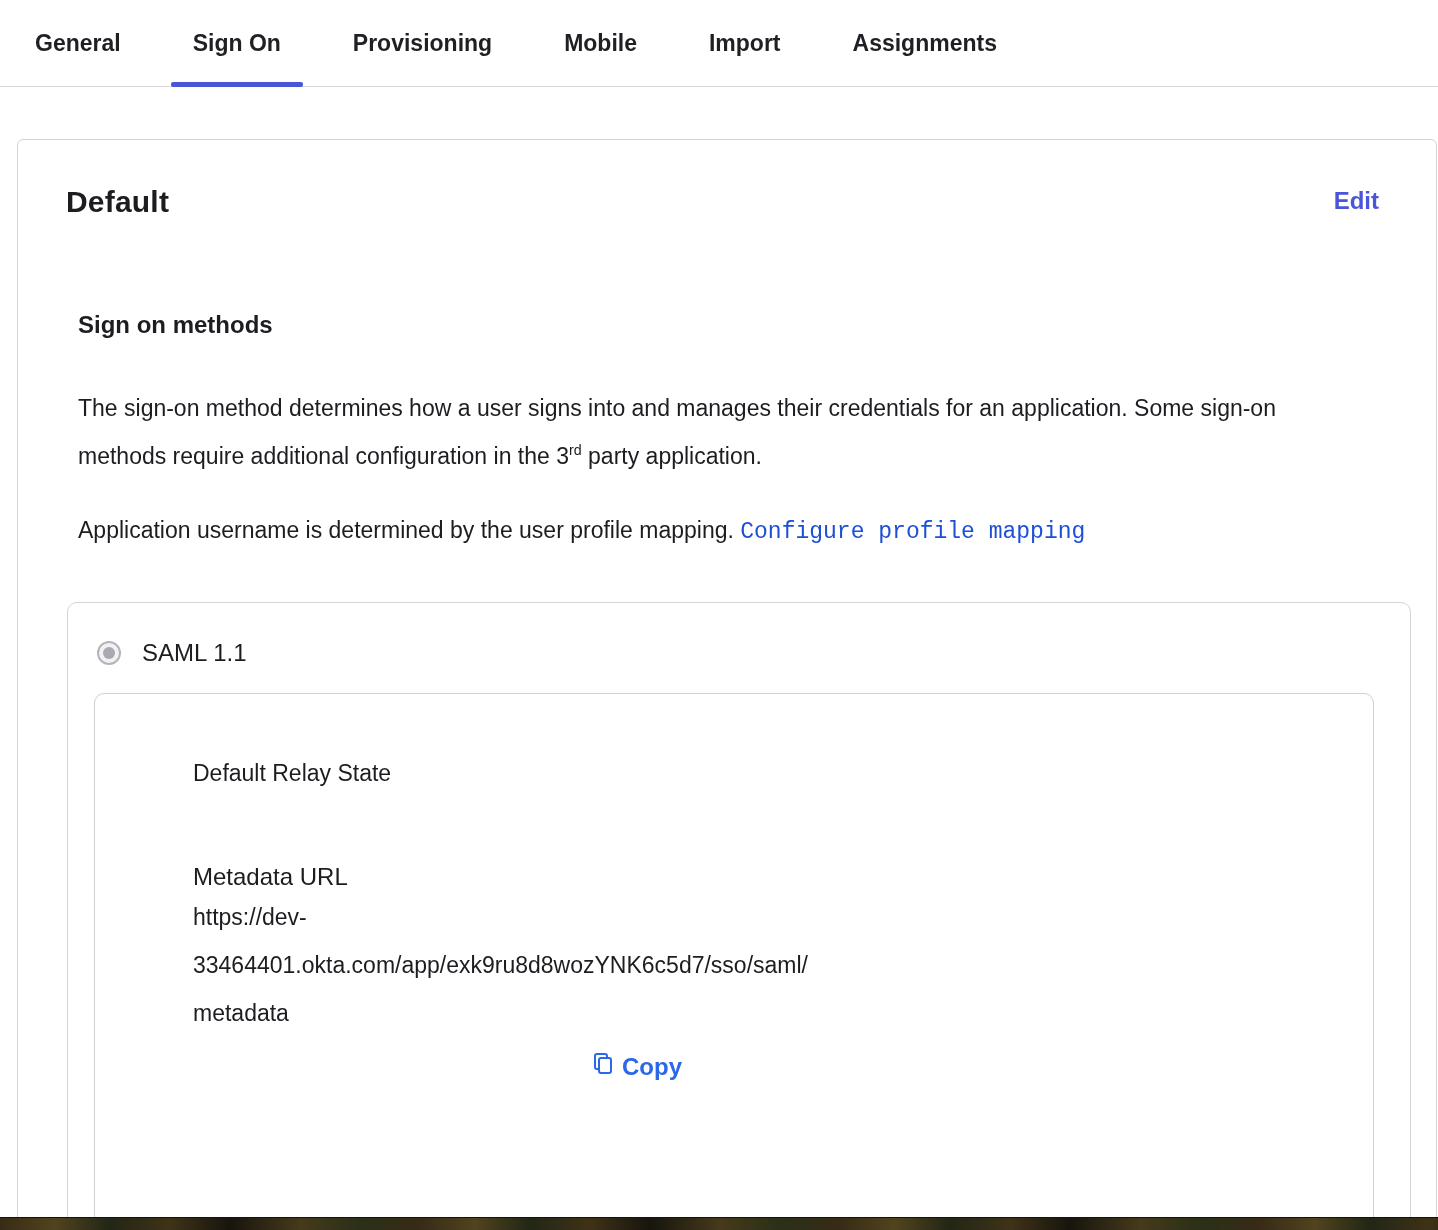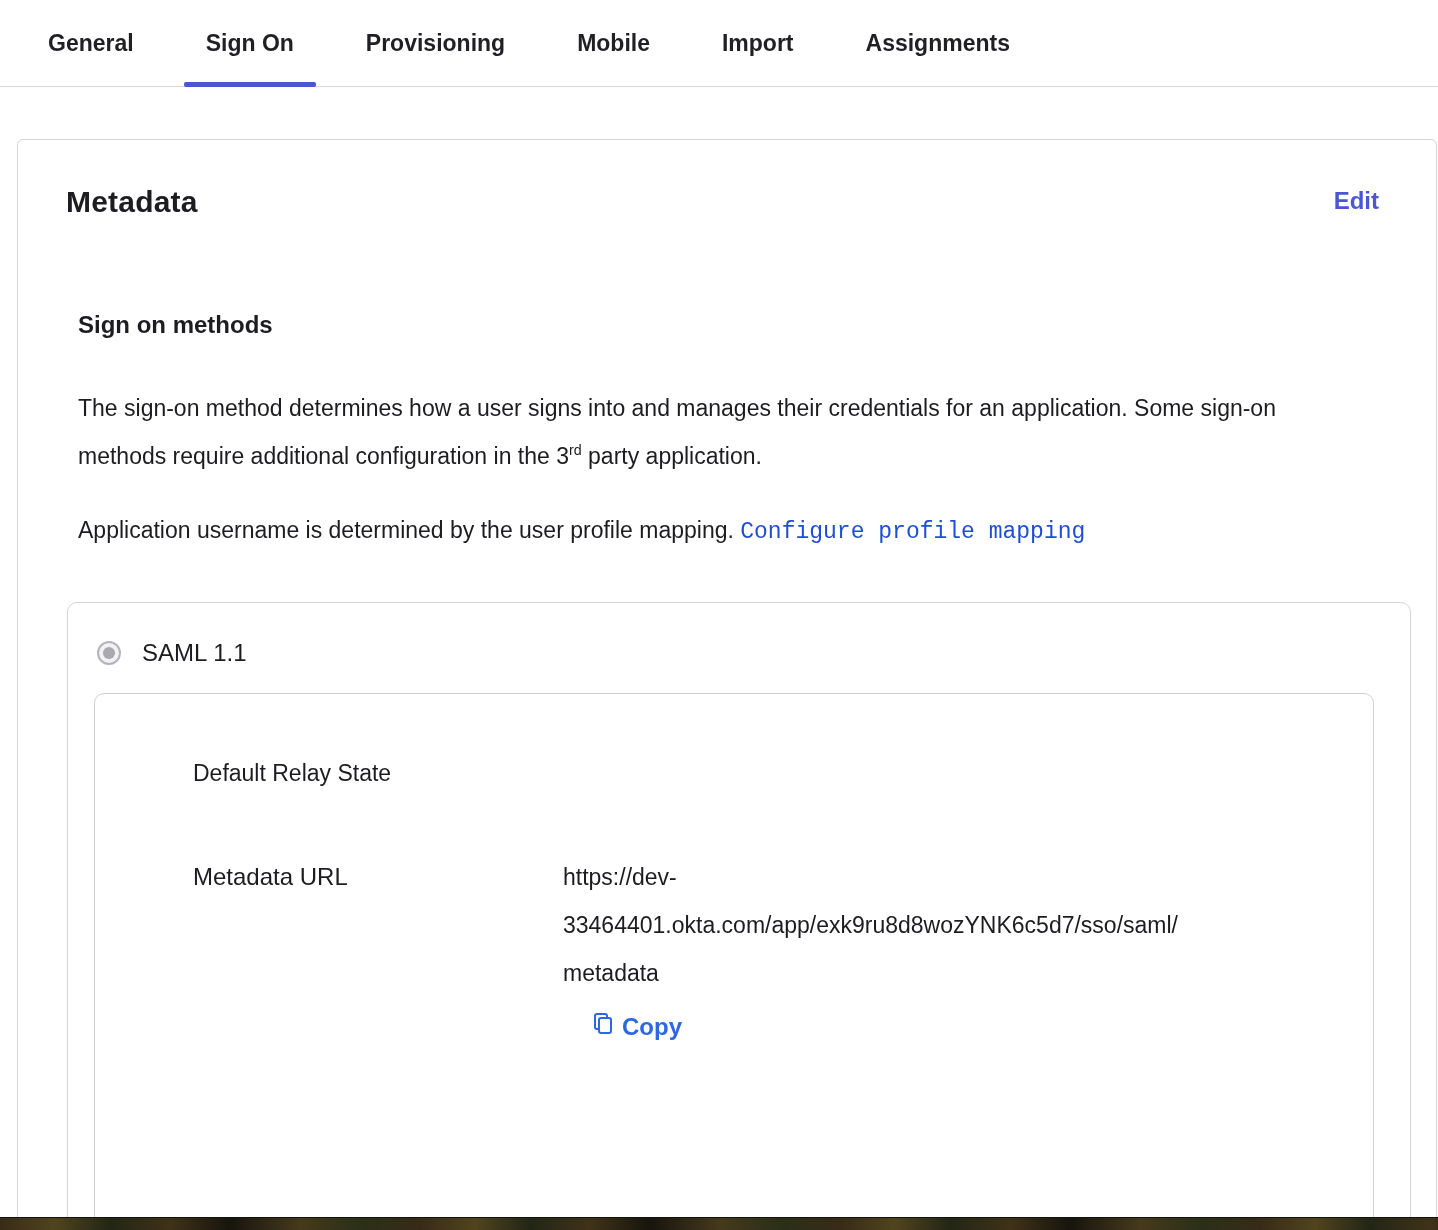--- a/index.html
+++ b/index.html
@@ -9,21 +9,21 @@
     background: #ffffff;
     font-family: "Liberation Sans", "DejaVu Sans", sans-serif;
     color: #1d1d21;
     position: relative;
   }
 
   
   .tabbar {
     display: flex;
     align-items: stretch;
-    padding-left: 26px;
+    padding-left: 13px;
     border-bottom: 1px solid #d8d8dc;
     height: 87px;
     gap: 28px;
   }
   .tab {
     position: relative;
     display: flex;
     align-items: center;
     padding: 0 22px;
     font-size: 23px;
@@ -142,20 +142,21 @@
   .field-label { font-size: 23px; }
   .metadata-heading {
     margin-top: 106px;
     font-size: 25px;
     font-weight: 700;
   }
   .meta-row {
     margin-top: 70px;
     display: flex;
     align-items: flex-start;
+    flex-direction: column;
   }
   .meta-label {
     width: 370px;
     flex: 0 0 auto;
     font-size: 24px;
     line-height: 40px;
   }
   .meta-value {
     width: 620px;
     font-size: 23px;
@@ -212,21 +213,21 @@
   <div class="tab">
     <span>Import</span>
   </div>
   <div class="tab">
     <span>Assignments</span>
   </div>
 </nav>
 
 <section class="card">
   <div class="card-head">
-    <h1 class="card-title">Metadata</h1>
+    <h1 class="card-title">Default</h1>
     <a class="edit-link" href="#">Edit</a>
   </div>
 
   <h2 class="section-heading">Sign on methods</h2>
 
   <p class="desc"><span>The sign-on method determines how a user signs into and manages their credentials for an application. Some sign-on methods require additional configuration in the 3</span><sup>rd</sup><span> party application.</span></p>
 
   <p class="desc second"><span>Application username is determined by the user profile mapping.</span> <a class="inline-link" href="#">Configure profile mapping</a></p>
 
   <div class="saml-box">

